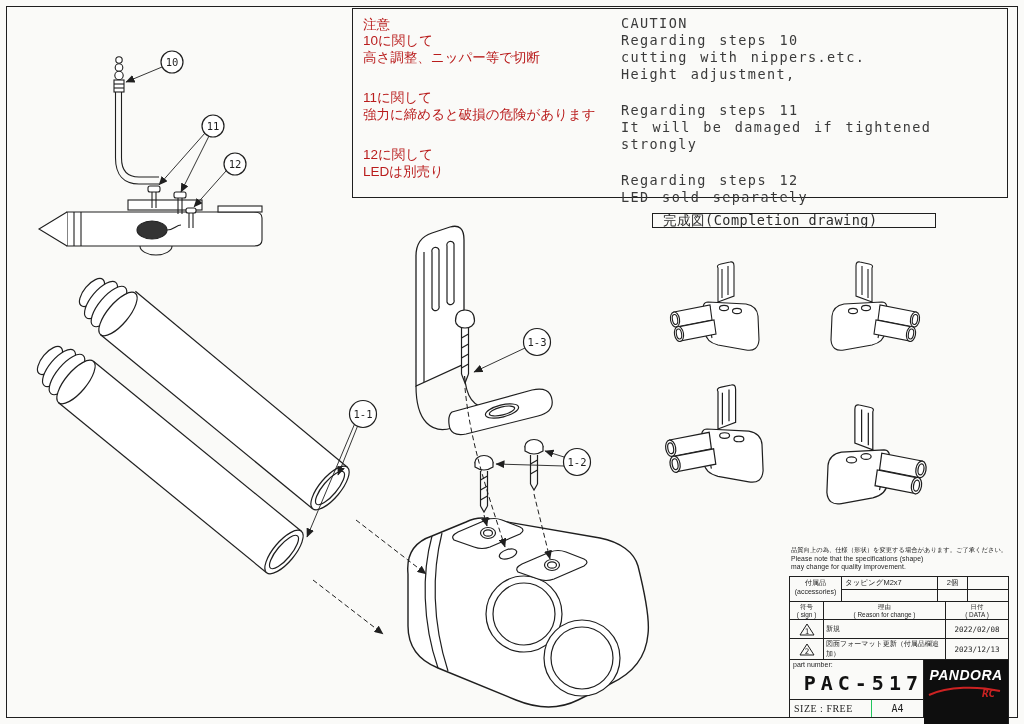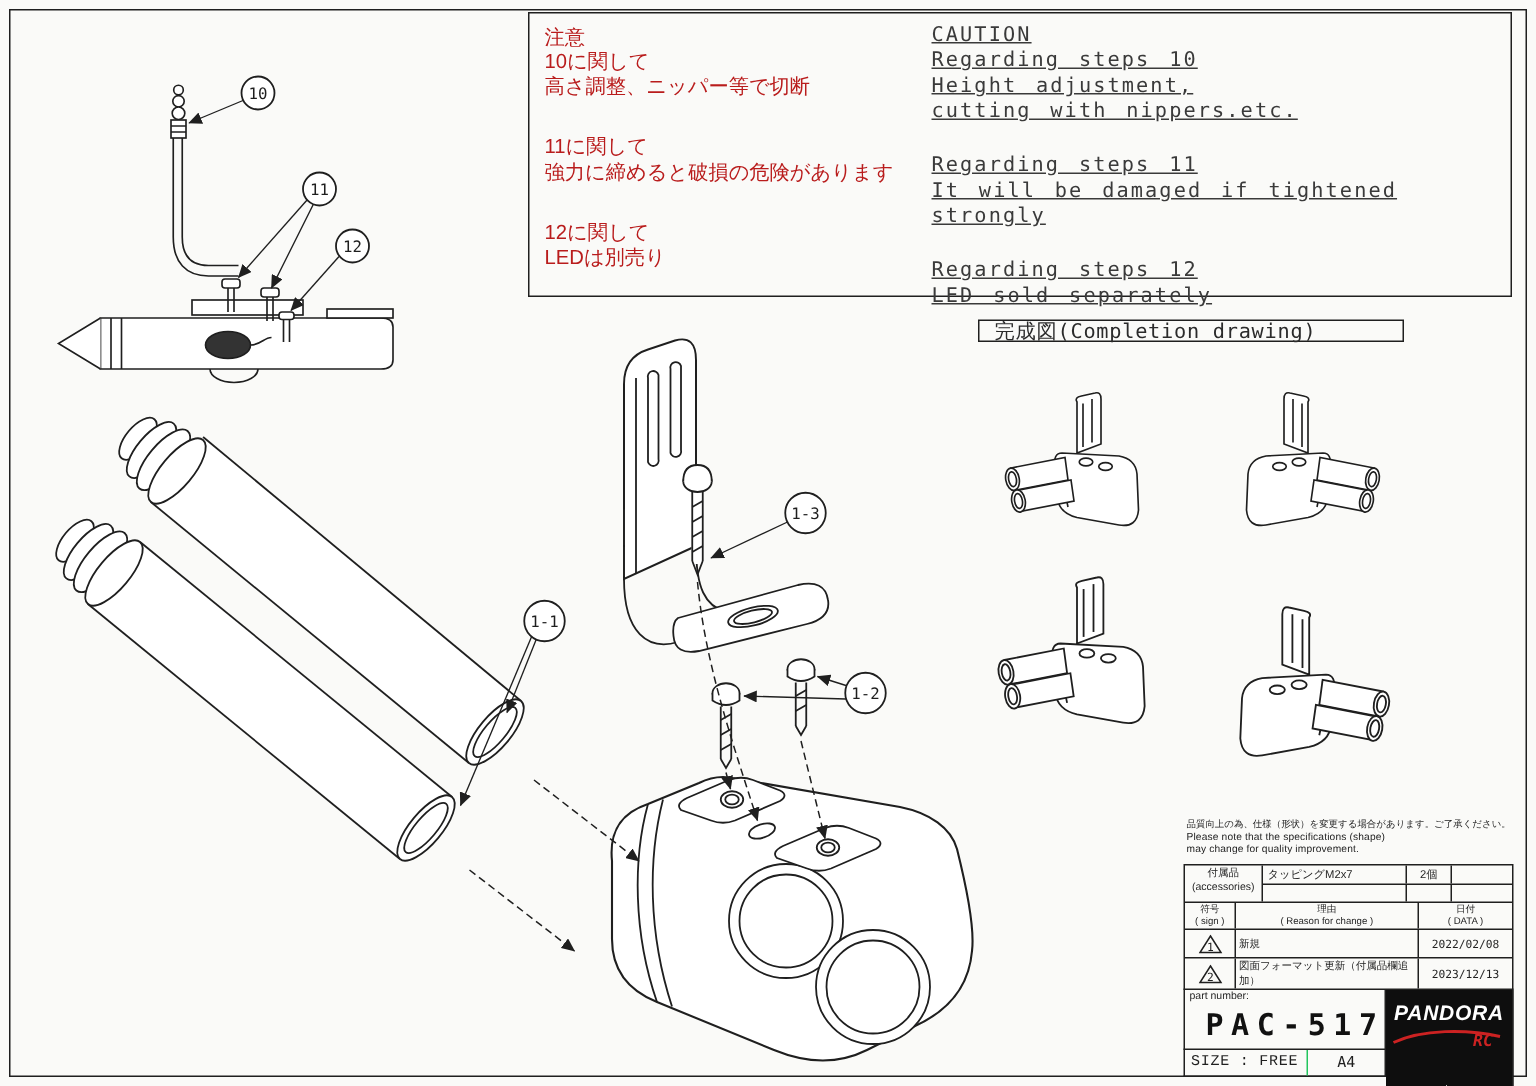--- a/index.html
+++ b/index.html
@@ -12,21 +12,21 @@
   .frame{position:absolute;inset:6px;border:1.5px solid #1f1f1f;pointer-events:none;}
 
   
   .caution-box{
     left:352px;top:8px;width:656px;height:190px;
     border:1.4px solid #1f1f1f;box-sizing:border-box;background:transparent;
   }
   .caution-jp{position:absolute;left:10px;top:8px;font-size:13.5px;line-height:1.22;color:#b91c1c;}
   .caution-en{
     position:absolute;left:268px;top:6px;font-size:13.5px;line-height:1.26;color:#3a3a3a;
-    font-family:"DejaVu Sans Mono","Liberation Mono",monospace;letter-spacing:1.4px;word-spacing:3px;text-decoration:underline;
+    font-family:"DejaVu Sans Mono","Liberation Mono",monospace;letter-spacing:1.4px;word-spacing:3px;
   }
   .gap-jp{height:24px;}
   .gap-en{height:19px;}
 
   
   .completion-label{
     left:652px;top:213px;width:284px;height:15px;border:1.4px solid #1f1f1f;box-sizing:border-box;
     display:flex;align-items:center;padding-left:10px;
     font-family:"DejaVu Sans Mono","Liberation Mono",monospace;font-size:13.5px;letter-spacing:0.5px;color:#2b2b2b;
   }
@@ -53,21 +53,21 @@
   .rev-row{flex:1;display:flex;align-items:center;font-size:7px;}
   .rev-row.first{border-bottom:1px solid #1f1f1f;}
   .rev-row .col-sign{display:flex;align-items:center;justify-content:center;height:100%;box-sizing:border-box;}
   .rev-row .col-reason{padding-left:2px;height:100%;display:flex;align-items:center;box-sizing:border-box;}
   .rev-row .col-date{font-family:"DejaVu Sans Mono",monospace;font-size:7.5px;text-align:center;}
   .tb-part{position:absolute;left:0;top:114px;width:135px;height:40px;border:1.2px solid #1f1f1f;border-top:none;box-sizing:border-box;}
   .pn-label{position:absolute;left:3px;top:1px;font-size:7px;}
   .pn-value{position:absolute;left:0;top:11px;width:100%;text-align:right;
     font-family:"DejaVu Sans Mono","Liberation Mono",monospace;font-weight:bold;font-size:20px;letter-spacing:5px;color:#111;}
   .tb-size{position:absolute;left:0;top:154px;width:135px;height:18px;border:1.2px solid #1f1f1f;border-top:none;box-sizing:border-box;display:flex;}
-  .size-label{flex:1;display:flex;align-items:center;padding-left:4px;font-family:Liberation Mono, monospace;font-size:10px;letter-spacing:0.5px;}
+  .size-label{flex:1;display:flex;align-items:center;padding-left:4px;font-family:Liberation Serif, serif;font-size:10px;letter-spacing:0.5px;}
   .size-a4{width:52px;border-left:1px solid #22c55e;display:flex;align-items:center;justify-content:center;font-family:"DejaVu Sans Mono",monospace;font-size:10px;box-sizing:border-box;}
   .tb-logo{position:absolute;left:135px;top:114px;width:85px;height:72px;background:#0e0e0e;border:1.2px solid #1f1f1f;border-top:none;border-left:none;box-sizing:border-box;}
   .logo-brand{margin-top:7px;text-align:center;color:#fff;font-weight:bold;font-style:italic;font-size:14px;letter-spacing:0.5px;font-family:"Liberation Sans",sans-serif;}
   .logo-url{position:absolute;bottom:2px;width:100%;text-align:center;color:#fff;font-size:5.5px;letter-spacing:0.3px;}
   svg text{font-family:"DejaVu Sans Mono","Liberation Mono",monospace;}
 </style>
 </head>
 <body>
 
 <div class="frame"></div>
@@ -80,22 +80,22 @@
     <div class="gap-jp"></div>
     <div>11に関して</div>
     <div>強力に締めると破損の危険があります</div>
     <div class="gap-jp"></div>
     <div>12に関して</div>
     <div>LEDは別売り</div>
   </div>
   <div class="caution-en">
     <div>CAUTION</div>
     <div>Regarding steps 10</div>
+    <div>cutting with nippers.etc.</div>
     <div>Height adjustment,</div>
-    <div>cutting with nippers.etc.</div>
     <div class="gap-en"></div>
     <div>Regarding steps 11</div>
     <div>It will be damaged if tightened strongly</div>
     <div class="gap-en"></div>
     <div>Regarding steps 12</div>
     <div>LED sold separately</div>
   </div>
 </div>
 
 <svg class="abs" style="left:22px;top:46px;" width="250" height="225" viewBox="0 0 250 225">

